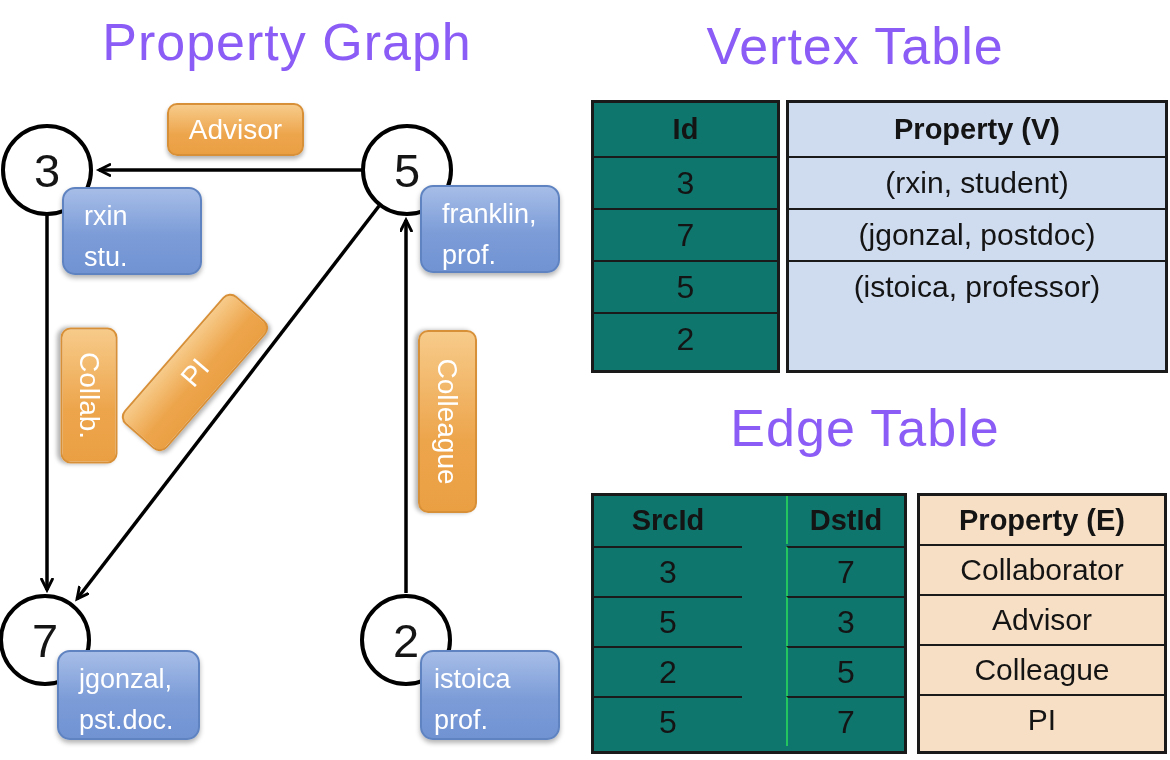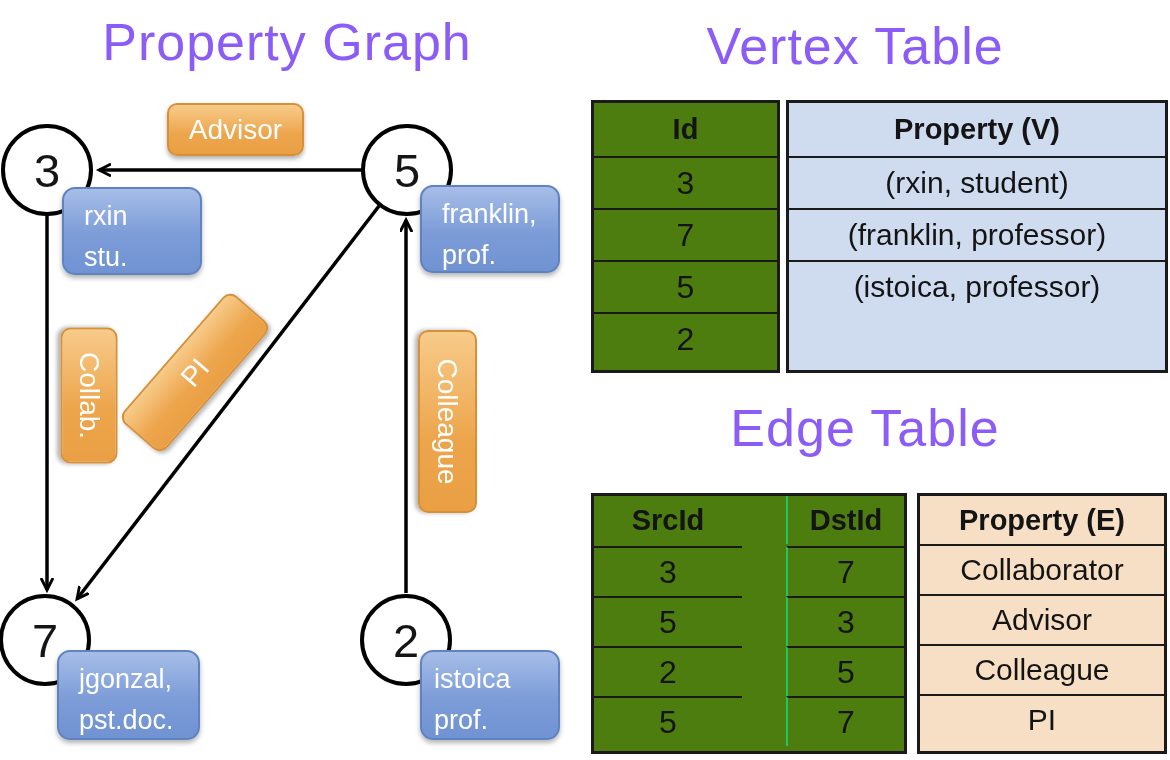--- a/index.html
+++ b/index.html
@@ -49,21 +49,21 @@
     color:#fff;font-size:27px;line-height:1.5;
     padding:7px 10px 0 20px;
     box-shadow:0 3px 5px rgba(0,0,0,.3);
   }
   #prop-rxin{left:62px;top:187px;width:140px;height:88px;}
   #prop-franklin{left:420px;top:185px;width:140px;height:88px;}
   #prop-jgonzal{left:57px;top:650px;width:143px;height:90px;}
   #prop-istoica{left:420px;top:650px;width:140px;height:90px;padding-left:12px;}
 
   
-  .tbox{position:absolute;box-sizing:border-box;border:3px solid #1a1a1a;background:#4d7c0f;}
+  .tbox{position:absolute;box-sizing:border-box;border:3px solid #1a1a1a;background:#0f766e;}
   .tcol{display:flex;flex-direction:column;height:100%;}
   .tcell{
     box-sizing:border-box;display:flex;align-items:center;justify-content:center;
     font-size:32px;color:#141414;
   }
   .tcell + .tcell{border-top:2px solid #1a1a1a;}
   .thead{font-weight:bold;font-size:29px;}
 
   
   #vt-id{left:591px;top:100px;width:189px;height:273px;}
@@ -151,21 +151,21 @@
       <div class="tcell">7</div>
       <div class="tcell">5</div>
       <div class="tcell">2</div>
     </div>
   </div>
 
   <div class="tbox" id="vt-prop">
     <div class="tcol">
       <div class="tcell thead">Property (V)</div>
       <div class="tcell">(rxin, student)</div>
-      <div class="tcell">(franklin, professor)</div>
+      <div class="tcell">(jgonzal, postdoc)</div>
       <div class="tcell">(istoica, professor)</div>
     </div>
   </div>
 
   <div class="tbox" id="et-ids">
     <div class="grid">
       <div class="tcell thead">SrcId</div>
       <div class="tcell thead">DstId</div>
       <div class="tcell">3</div>
       <div class="tcell">7</div>

